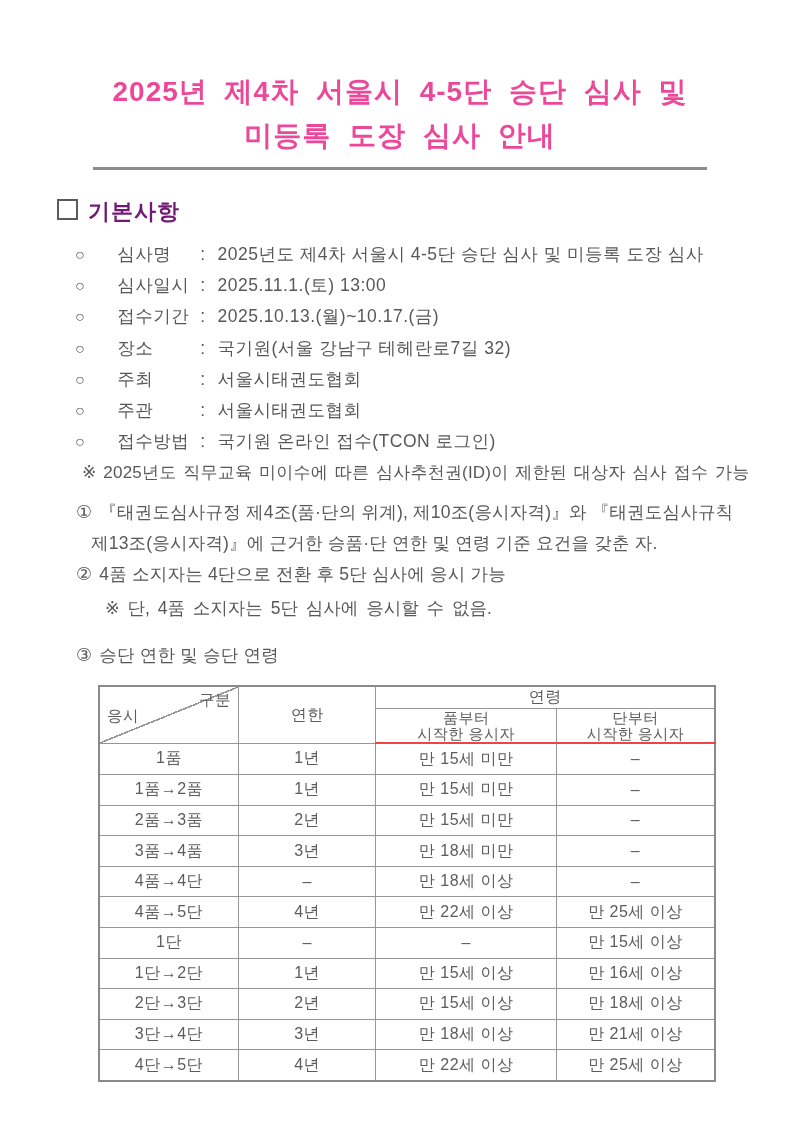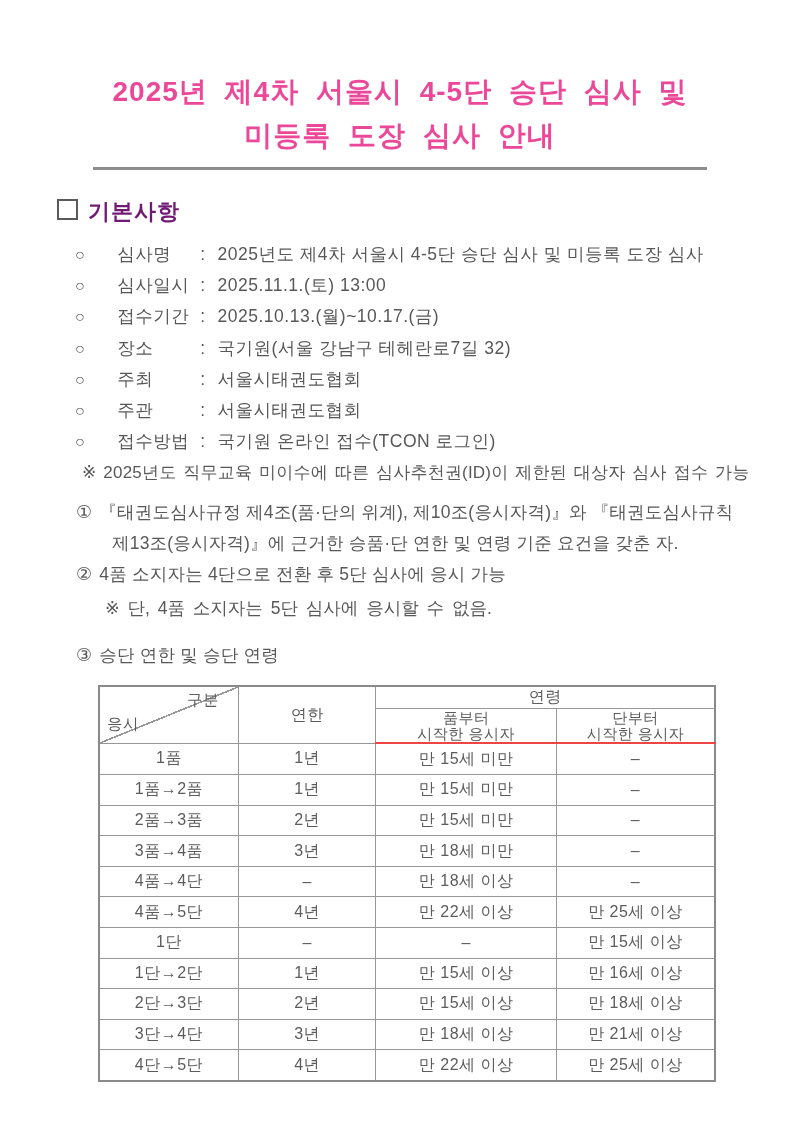--- a/index.html
+++ b/index.html
@@ -73,21 +73,21 @@
     font-size:17px;
     line-height:28px;
     letter-spacing:0.2px;
     white-space:nowrap;
     word-spacing:2px;
   }
   
   .elig{margin:10px 0 0 76px;font-size:17.5px;line-height:31px;}
   .elig-item{display:flex;align-items:baseline;white-space:nowrap;letter-spacing:0.2px;}
   .elig-item .num{margin-right:7px;font-size:18px;}
-  .elig-cont{margin-left:36px;white-space:nowrap;letter-spacing:0.2px;}
+  .elig-cont{margin-left:15px;white-space:nowrap;letter-spacing:0.2px;}
   .elig-note{
     margin:3px 0 9px 29px;
     display:inline-block;
     text-underline-offset:4px;
     white-space:nowrap;
     word-spacing:3px;
   }
   .elig-last{margin-top:7px;}
   
   .tbl-wrap{margin:14px 0 0 98px;}
@@ -113,22 +113,22 @@
   
   th.corner{
     position:relative;
     background:
       linear-gradient(to bottom right,
         transparent calc(50% - 0.8px),
         #979797 calc(50% - 0.8px),
         #979797 calc(50% + 0.8px),
         transparent calc(50% + 0.8px));
   }
-  th.corner .c-top{position:absolute;top:3px;right:19px;font-size:15.5px;}
-  th.corner .c-bottom{position:absolute;bottom:8px;left:7px;font-size:15.5px;}
+  th.corner .c-top{position:absolute;top:3px;right:7px;font-size:15.5px;}
+  th.corner .c-bottom{position:absolute;bottom:16px;left:7px;font-size:15.5px;}
 </style>
 </head>
 <body>
 
 <div class="page">
 
   <div class="title-block">
     <div class="title-line">2025년 제4차 서울시 4-5단 승단 심사 및</div>
     <div class="title-line">미등록 도장 심사 안내</div>
   </div>

